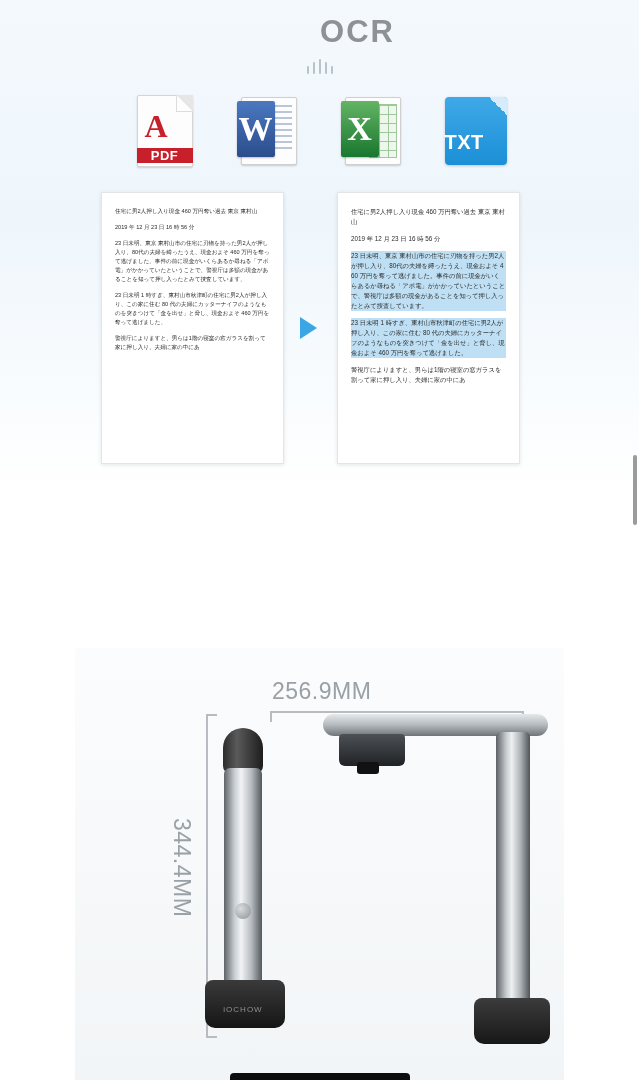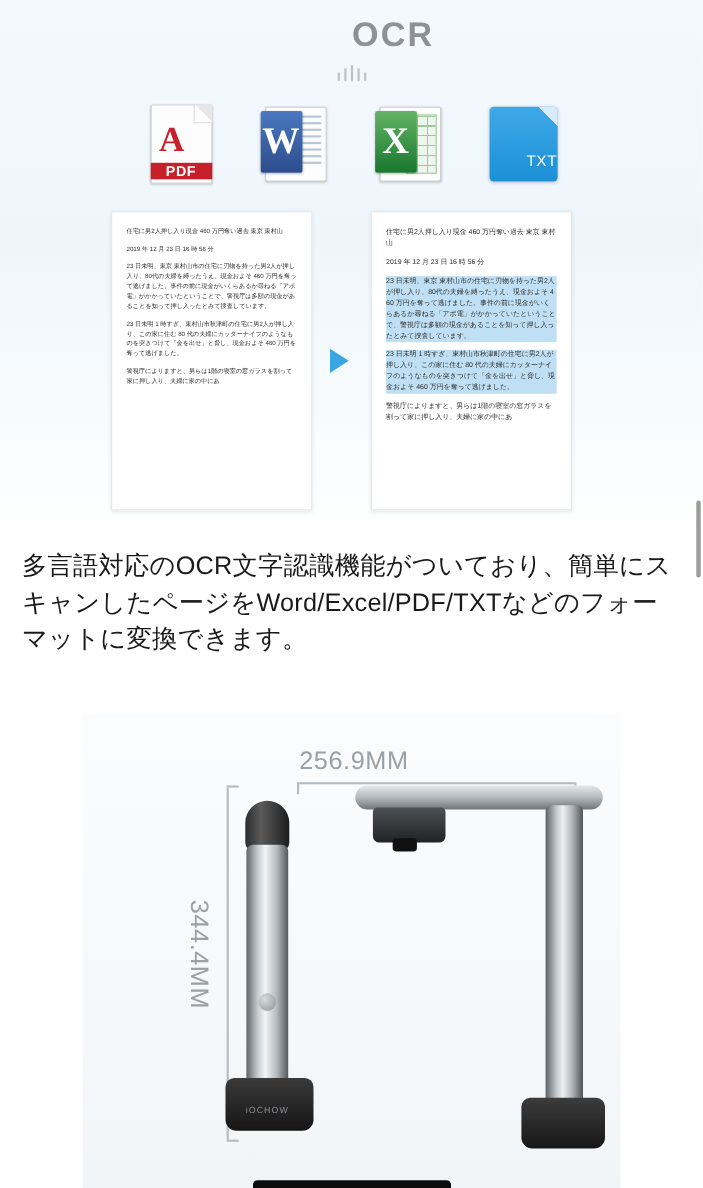--- a/index.html
+++ b/index.html
@@ -201,24 +201,24 @@
   .ic-txt .corner {
     position: absolute;
     top: 2px; right: 0;
     width: 18px; height: 18px;
     background: linear-gradient(225deg, #d7ecfa 50%, transparent 50%);
     border-top-right-radius: 4px;
   }
   .ic-txt .label {
     position: absolute;
     left: 0; right: 0; bottom: 13px;
-    text-align: right;
+    text-align: left;
     color: #fff;
-    font-size: 14px;
-    font-weight: normal;
+    font-size: 20px;
+    font-weight: bold;
     letter-spacing: .5px;
   }
 
   
   .docs {
     position: absolute;
     top: 192px;
     left: 0;
     width: 639px;
     height: 280px;
@@ -523,21 +523,20 @@
         <p>住宅に男2人押し入り現金 460 万円奪い過去 東京 東村山</p>
         <p>2019 年 12 月 23 日 16 時 56 分</p>
         <p class="hl">23 日未明、東京 東村山市の住宅に刃物を持った男2人が押し入り、80代の夫婦を縛ったうえ、現金およそ 460 万円を奪って逃げました。事件の前に現金がいくらあるか尋ねる「アポ電」がかかっていたということで、警視庁は多額の現金があることを知って押し入ったとみて捜査しています。</p>
         <p class="hl">23 日未明 1 時すぎ、東村山市秋津町の住宅に男2人が押し入り、この家に住む 80 代の夫婦にカッターナイフのようなものを突きつけて「金を出せ」と脅し、現金およそ 460 万円を奪って逃げました。</p>
         <p>警視庁によりますと、男らは1階の寝室の窓ガラスを割って家に押し入り、夫婦に家の中にあ</p>
       </div>
 
     </div>
   </div>
 
-  <div class="caption">多言語対応のOCR文字認識機能がついており、簡単にスキャンしたページをWord/Excel/PDF/TXTなどのフォーマットに変換できます。</div>
 
   <div class="product-section">
 
     <div class="dim-top">256.9MM</div>
     <div class="dim-top-line"></div>
 
     <div class="dim-left">344.4MM</div>
     <div class="dim-left-line"></div>
 
     <div class="wand">

